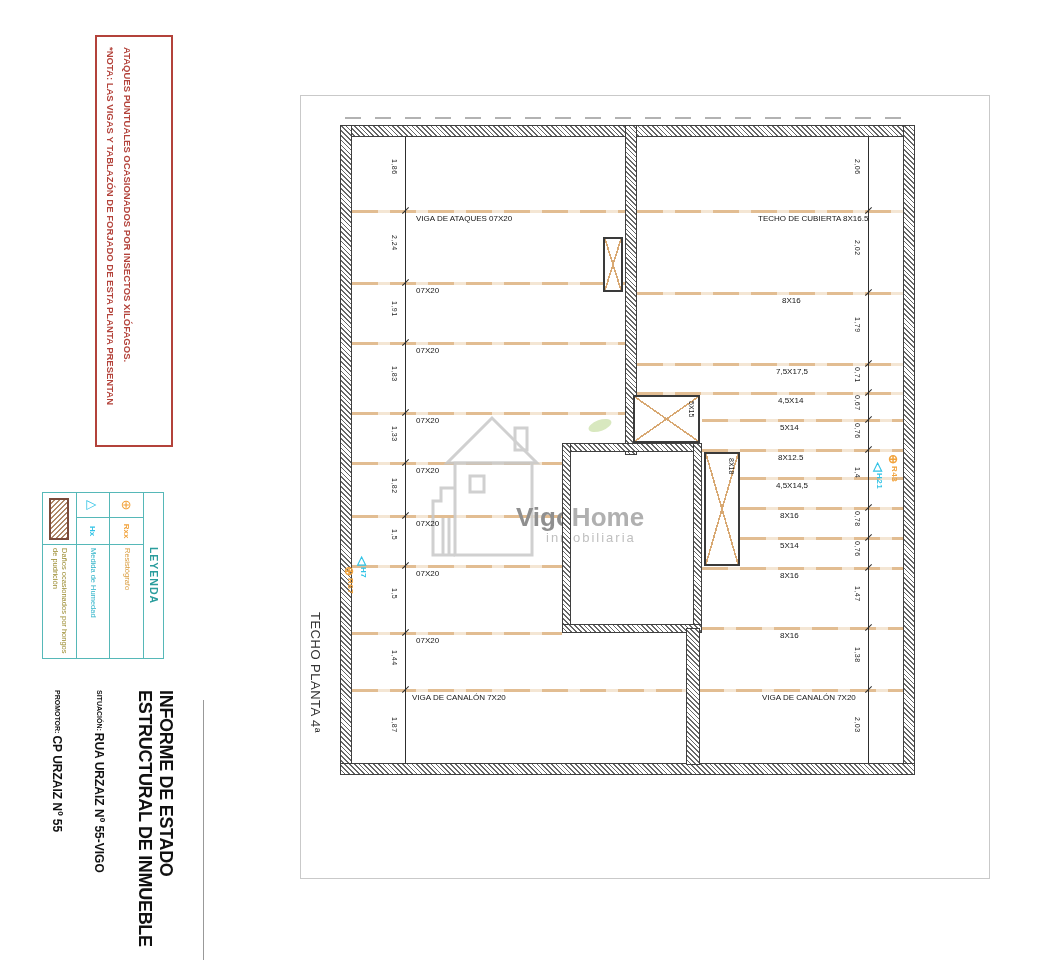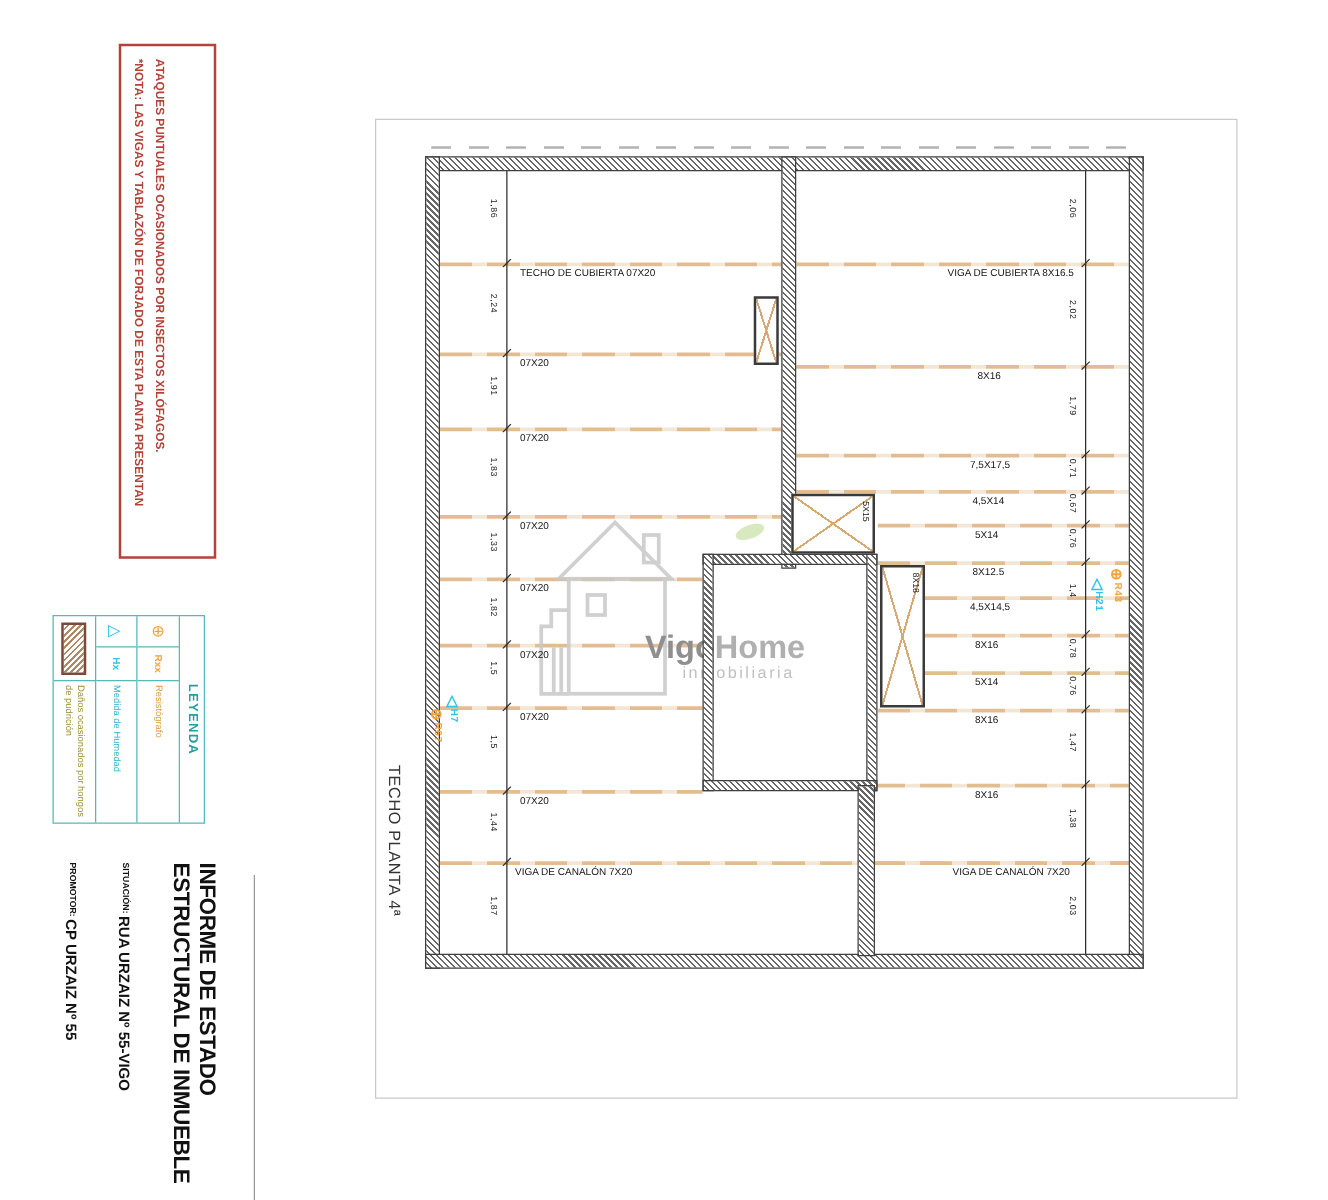--- a/index.html
+++ b/index.html
@@ -110,39 +110,39 @@
       <div class="hatch abs" style="left: 340px; top: 125px; width: 12px; height: 650px; z-index: 6;"></div>
       <div class="hatch abs" style="left: 903px; top: 125px; width: 12px; height: 650px; z-index: 6;"></div>
       <div class="hatch abs" style="left: 340px; top: 763px; width: 575px; height: 12px; z-index: 6;"></div>
       <div class="hatch abs" style="left: 625px; top: 125px; width: 12px; height: 330px; z-index: 6;"></div>
       <div class="hatch abs" style="left: 562px; top: 443px; width: 140px; height: 9px; z-index: 6;"></div>
       <div class="hatch abs" style="left: 562px; top: 443px; width: 9px; height: 190px; z-index: 6;"></div>
       <div class="hatch abs" style="left: 693px; top: 443px; width: 9px; height: 190px; z-index: 6;"></div>
       <div class="hatch abs" style="left: 562px; top: 624px; width: 140px; height: 9px; z-index: 6;"></div>
       <div class="hatch abs" style="left: 686px; top: 628px; width: 14px; height: 137px; z-index: 6;"></div>
       <div class="beam abs" style="left: 352px; top: 210px; width: 273px; z-index: 3;"></div>
-      <div class="beam-label abs" style="left: 416px; top: 214px; z-index: 5;">TECHO DE CUBIERTA 07X20</div>
+      <div class="beam-label abs" style="left: 416px; top: 214px; z-index: 5;">VIGA DE ATAQUES 07X20</div>
       <div class="beam abs" style="left: 352px; top: 282px; width: 273px; z-index: 3;"></div>
       <div class="beam-label abs" style="left: 416px; top: 286px; z-index: 5;">07X20</div>
       <div class="beam abs" style="left: 352px; top: 342px; width: 273px; z-index: 3;"></div>
       <div class="beam-label abs" style="left: 416px; top: 346px; z-index: 5;">07X20</div>
       <div class="beam abs" style="left: 352px; top: 412px; width: 273px; z-index: 3;"></div>
       <div class="beam-label abs" style="left: 416px; top: 416px; z-index: 5;">07X20</div>
       <div class="beam abs" style="left: 352px; top: 462px; width: 210px; z-index: 3;"></div>
       <div class="beam-label abs" style="left: 416px; top: 466px; z-index: 5;">07X20</div>
       <div class="beam abs" style="left: 352px; top: 515px; width: 210px; z-index: 3;"></div>
       <div class="beam-label abs" style="left: 416px; top: 519px; z-index: 5;">07X20</div>
       <div class="beam abs" style="left: 352px; top: 565px; width: 210px; z-index: 3;"></div>
       <div class="beam-label abs" style="left: 416px; top: 569px; z-index: 5;">07X20</div>
       <div class="beam abs" style="left: 352px; top: 632px; width: 210px; z-index: 3;"></div>
       <div class="beam-label abs" style="left: 416px; top: 636px; z-index: 5;">07X20</div>
       <div class="beam abs" style="left: 352px; top: 689px; width: 551px; z-index: 3;"></div>
       <div class="beam-label abs" style="left: 412px; top: 693px; z-index: 5;">VIGA DE CANALÓN 7X20</div>
       <div class="beam abs" style="left: 637px; top: 210px; width: 266px; z-index: 3;"></div>
-      <div class="beam-label abs" style="left: 758px; top: 214px; z-index: 5;">VIGA DE CUBIERTA 8X16.5</div>
+      <div class="beam-label abs" style="left: 758px; top: 214px; z-index: 5;">TECHO DE CUBIERTA 8X16.5</div>
       <div class="beam abs" style="left: 637px; top: 292px; width: 266px; z-index: 3;"></div>
       <div class="beam-label abs" style="left: 782px; top: 296px; z-index: 5;">8X16</div>
       <div class="beam abs" style="left: 637px; top: 363px; width: 266px; z-index: 3;"></div>
       <div class="beam-label abs" style="left: 776px; top: 367px; z-index: 5;">7,5X17,5</div>
       <div class="beam abs" style="left: 637px; top: 392px; width: 266px; z-index: 3;"></div>
       <div class="beam-label abs" style="left: 778px; top: 396px; z-index: 5;">4,5X14</div>
       <div class="beam abs" style="left: 702px; top: 419px; width: 201px; z-index: 3;"></div>
       <div class="beam-label abs" style="left: 780px; top: 423px; z-index: 5;">5X14</div>
       <div class="beam abs" style="left: 702px; top: 449px; width: 201px; z-index: 3;"></div>
       <div class="beam-label abs" style="left: 778px; top: 453px; z-index: 5;">8X12.5</div>

